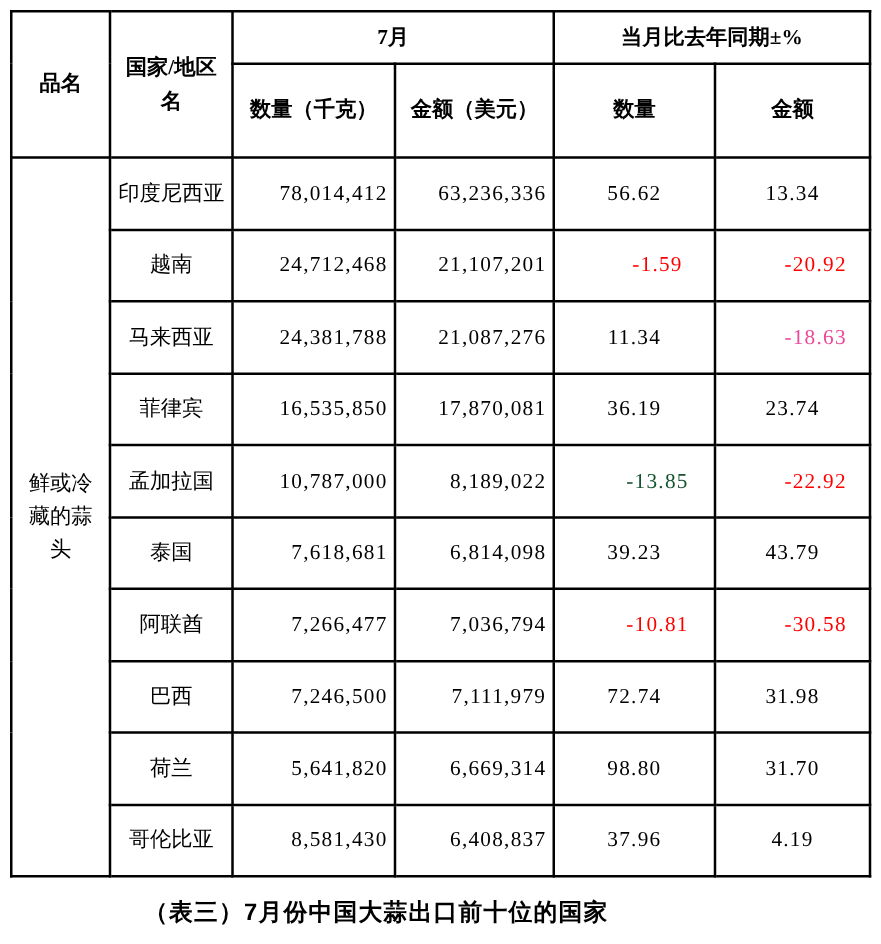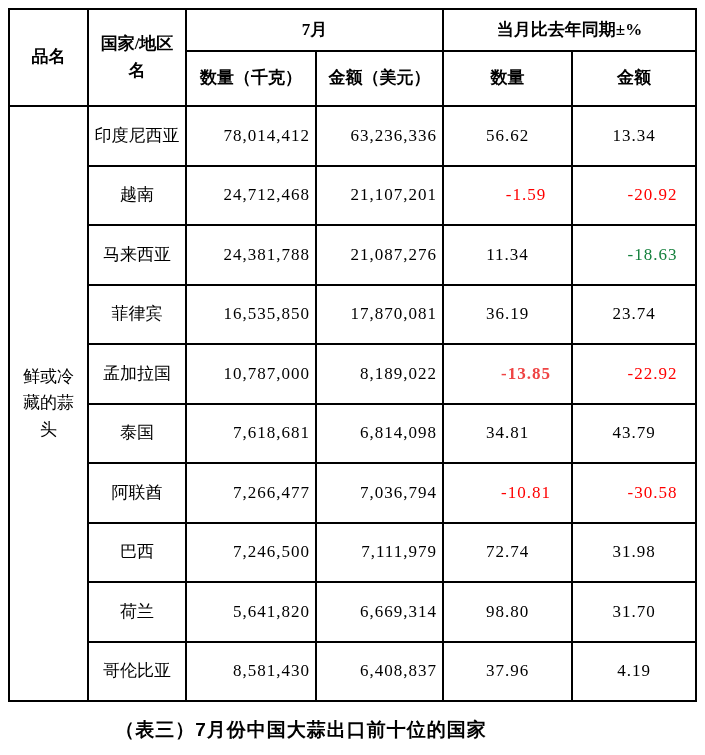--- a/index.html
+++ b/index.html
@@ -33,21 +33,21 @@
     vertical-align: middle;
     word-break: break-all;
     line-height: 1.55;
   }
   thead th {
     font-weight: bold;
     text-align: center;
     padding: 2px 4px;
   }
   tr.header-group-row { height: 42px; }
-  tr.header-sub-row   { height: 55px; }
+  tr.header-sub-row   { height: 75px; }
   td.product-cell {
     text-align: center;
     padding: 2px 5px;
   }
   td.country-cell {
     text-align: center;
     padding: 2px 2px;
   }
   td.num-cell {
     text-align: right;
@@ -115,41 +115,41 @@
         <td class="num-cell">24,712,468</td>
         <td class="num-cell">21,107,201</td>
         <td class="pct-cell neg" style="color: rgb(255, 0, 0);">-1.59</td>
         <td class="pct-cell neg" style="color: rgb(255, 0, 0);">-20.92</td>
       </tr>
       <tr>
         <td class="country-cell">马来西亚</td>
         <td class="num-cell">24,381,788</td>
         <td class="num-cell">21,087,276</td>
         <td class="pct-cell">11.34</td>
-        <td class="pct-cell neg" style="color: #15803d;">-18.63</td>
+        <td class="pct-cell neg" style="color: #ec4899;">-18.63</td>
       </tr>
       <tr>
         <td class="country-cell">菲律宾</td>
         <td class="num-cell">16,535,850</td>
         <td class="num-cell">17,870,081</td>
         <td class="pct-cell">36.19</td>
         <td class="pct-cell">23.74</td>
       </tr>
       <tr>
         <td class="country-cell">孟加拉国</td>
         <td class="num-cell">10,787,000</td>
         <td class="num-cell">8,189,022</td>
-        <td class="pct-cell neg" style="color: #ef4444; font-weight: bold;">-13.85</td>
+        <td class="pct-cell neg" style="color: #14532d;">-13.85</td>
         <td class="pct-cell neg" style="color: rgb(255, 0, 0); margin-left: 23px;">-22.92</td>
       </tr>
       <tr>
         <td class="country-cell">泰国</td>
         <td class="num-cell">7,618,681</td>
         <td class="num-cell">6,814,098</td>
-        <td class="pct-cell">34.81</td>
+        <td class="pct-cell">39.23</td>
         <td class="pct-cell">43.79</td>
       </tr>
       <tr>
         <td class="country-cell">阿联酋</td>
         <td class="num-cell">7,266,477</td>
         <td class="num-cell">7,036,794</td>
         <td class="pct-cell neg" style="color: rgb(255, 0, 0);">-10.81</td>
         <td class="pct-cell neg" style="color: rgb(255, 0, 0);">-30.58</td>
       </tr>
       <tr>

